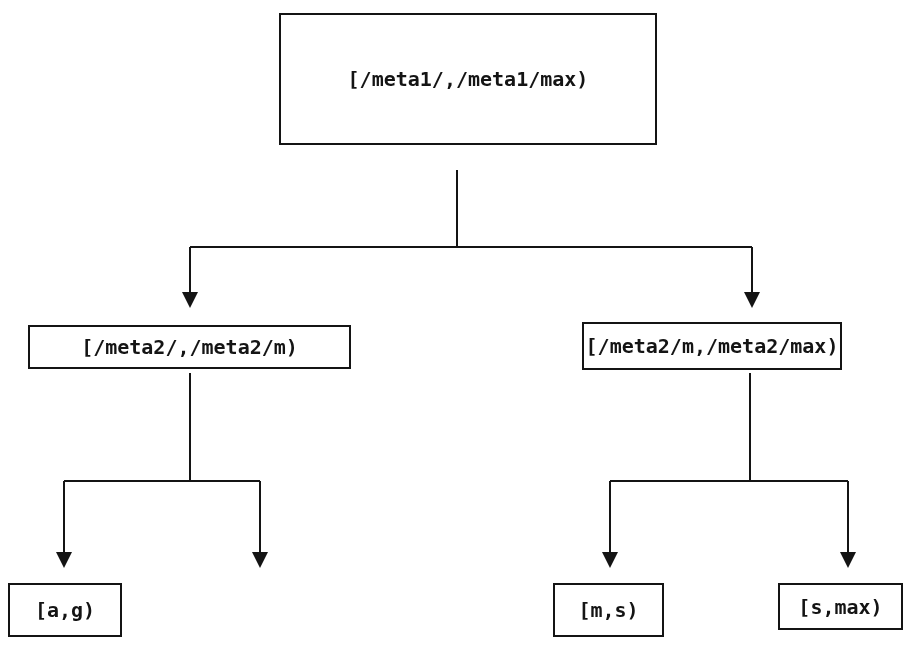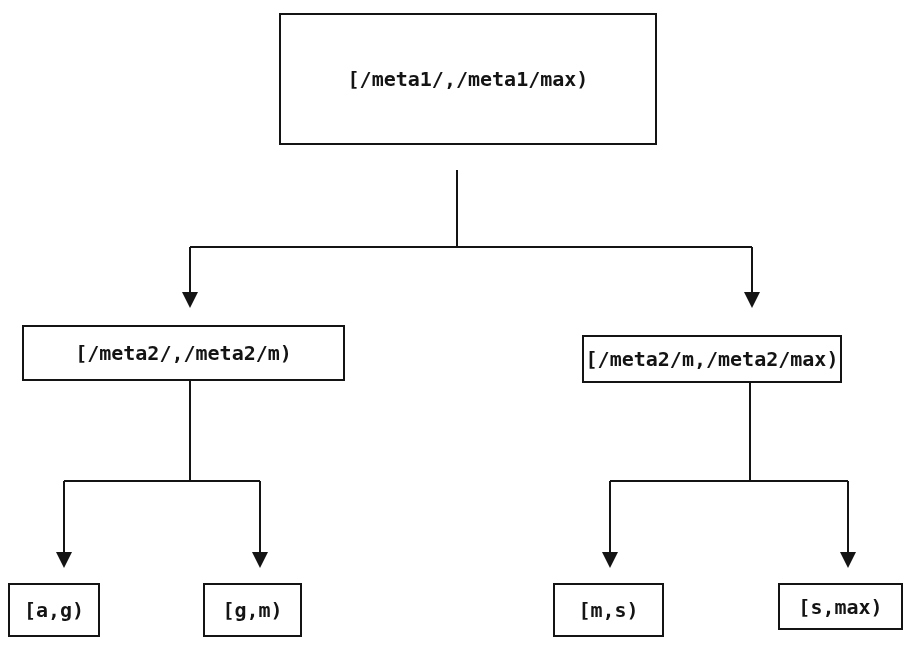--- a/index.html
+++ b/index.html
@@ -40,23 +40,23 @@
     stroke: #141414;
     stroke-width: 2;
     fill: none;
   }
   #connectors polygon {
     fill: #141414;
     stroke: none;
   }
   
   #node-root        { left: 260px; top: 13px;  width: 378px; height: 132px; margin-left: 19px; }
-  #node-left-child  { left: 22px;  top: 325px; width: 323px; height: 56px; }
-  #node-right-child { left: 582px; top: 335px; width: 260px; height: 48px; }
-  #node-leaf-ag     { left: 8px;   top: 583px; width: 92px;  height: 54px; }
+  #node-left-child  { left: 28px;  top: 325px; width: 323px; height: 44px; }
+  #node-right-child { left: 582px; top: 322px; width: 260px; height: 48px; }
+  #node-leaf-ag     { left: 8px;   top: 583px; width: 114px;  height: 54px; }
   #node-leaf-gm     { left: 203px; top: 583px; width: 99px;  height: 54px; }
   #node-leaf-ms     { left: 553px; top: 583px; width: 111px;  height: 54px; }
   #node-leaf-smax   { left: 778px; top: 583px; width: 125px; height: 47px; }
 </style>
 </head>
 <body>
 
 <div id="canvas">
 
   <svg id="connectors" viewBox="0 0 912 652" xmlns="http://www.w3.org/2000/svg">
@@ -95,23 +95,20 @@
   </div>
 
   <div class="node" id="node-right-child">
     <span>[/meta2/m,/meta2/max)</span>
   </div>
 
   <div class="node" id="node-leaf-ag">
     <span>[a,g)</span>
   </div>
 
-  <div class="node" id="node-leaf-gm">
-    <span>[g,m)</span>
-  </div>
 
   <div class="node" id="node-leaf-ms">
     <span>[m,s)</span>
   </div>
 
   <div class="node" id="node-leaf-smax">
     <span>[s,max)</span>
   </div>
 
 </div>

